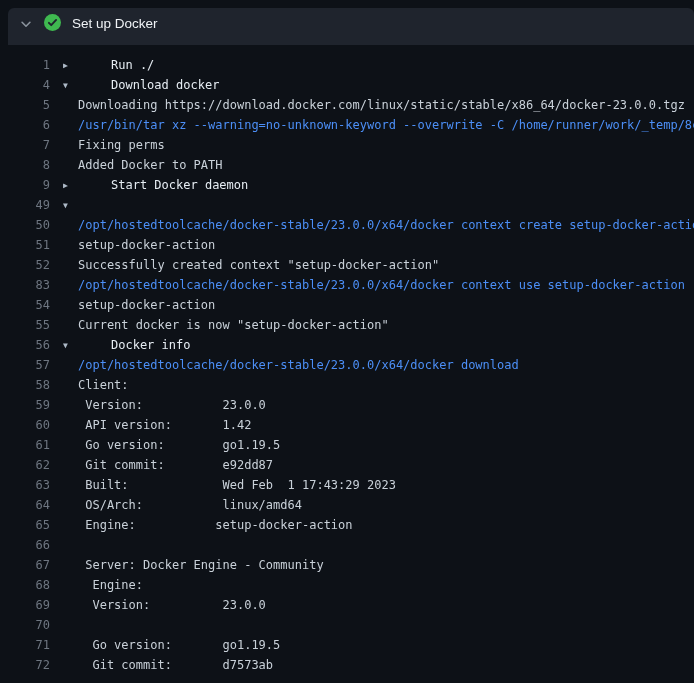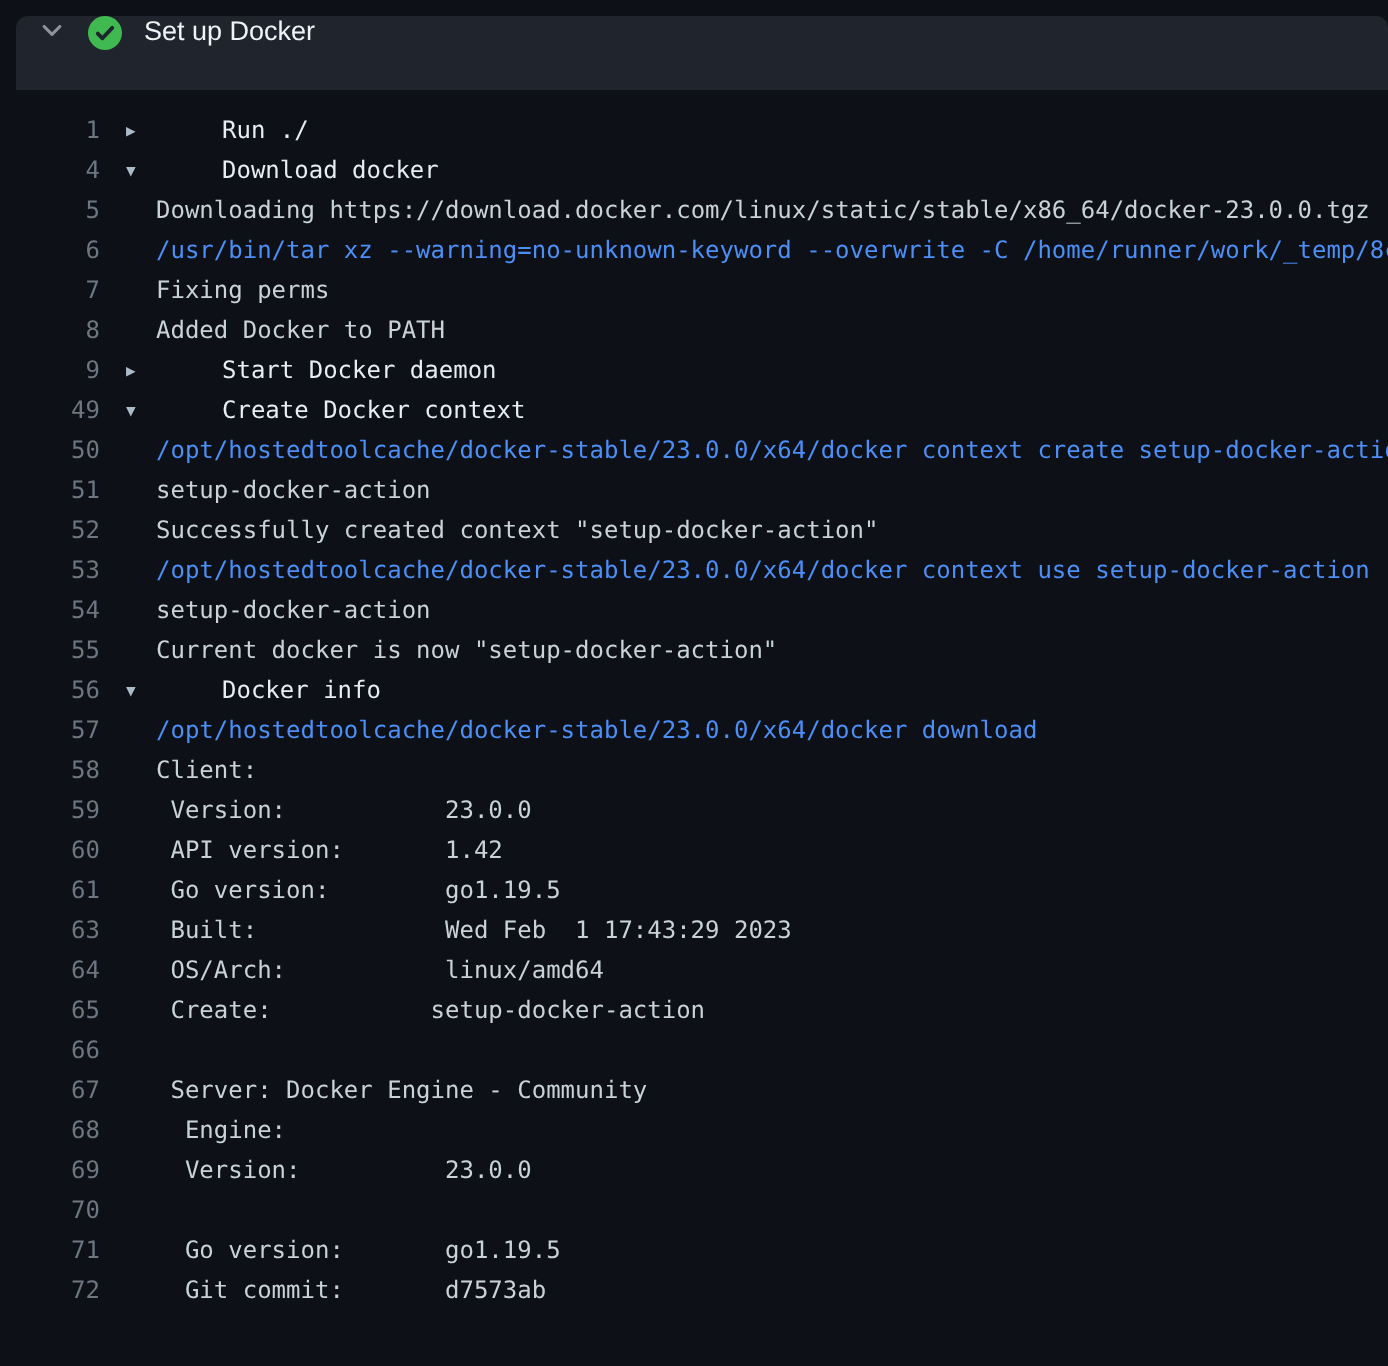--- a/index.html
+++ b/index.html
@@ -8,22 +8,22 @@
     background: var(--page_bg, #0d1117);
     font-family: "DejaVu Sans Mono", monospace;
     overflow: hidden;
   }
   .step-header {
     margin: 8px 0 0 8px;
     height: 37px;
     background: var(--header_bg, #1f242d);
     border-radius: 6px 6px 0 0;
     display: flex;
-    align-items: flex-start;
-    padding: 0 12px 0 8px;
+    align-items: flex-end;
+    padding: 0 12px 14px 8px;
     cursor: pointer;
   }
   .chev { display:flex; align-items:center; justify-content:center; width:20px; flex:none; }
   .status { display:flex; align-items:center; justify-content:center; width:20px; margin-left:6px; flex:none; }
   .step-title {
     font-family: "Liberation Sans", sans-serif;
     font-size: 13.5px;
     color: var(--title, #f0f3f6);
     margin-left: 10px;
     white-space: nowrap;
@@ -86,36 +86,37 @@
   </div>
 
   <div class="log" id="log">
       <div class="line"><span class="num">1</span><span class="marker">▶</span><span class="text group-title">Run ./</span></div>
       <div class="line"><span class="num">4</span><span class="marker">▼</span><span class="text group-title">Download docker</span></div>
       <div class="line"><span class="num">5</span><span class="marker"></span><span class="text">Downloading <span class="link">https://download.docker.com/linux/static/stable/x86_64/docker-23.0.0.tgz</span></span></div>
       <div class="line"><span class="num">6</span><span class="marker"></span><span class="text cmd">/usr/bin/tar xz --warning=no-unknown-keyword --overwrite -C /home/runner/work/_temp/8c9</span></div>
       <div class="line"><span class="num">7</span><span class="marker"></span><span class="text">Fixing perms</span></div>
       <div class="line"><span class="num">8</span><span class="marker"></span><span class="text">Added Docker to PATH</span></div>
       <div class="line"><span class="num">9</span><span class="marker">▶</span><span class="text group-title">Start Docker daemon</span></div>
-      <div class="line"><span class="num">49</span><span class="marker">▼</span><span class="text group-title">Create Docker context</span></div>
+      <div class="line"><span class="num">49</span><span class="marker">▼</span></div>
       <div class="line"><span class="num">50</span><span class="marker"></span><span class="text cmd">/opt/hostedtoolcache/docker-stable/23.0.0/x64/docker context create setup-docker-action</span></div>
       <div class="line"><span class="num">51</span><span class="marker"></span><span class="text">setup-docker-action</span></div>
       <div class="line"><span class="num">52</span><span class="marker"></span><span class="text">Successfully created context "setup-docker-action"</span></div>
-      <div class="line"><span class="num">53</span><span class="marker"></span><span class="text cmd">/opt/hostedtoolcache/docker-stable/23.0.0/x64/docker context use setup-docker-action</span></div>
+      <div class="line"><span class="num">83</span><span class="marker"></span><span class="text cmd">/opt/hostedtoolcache/docker-stable/23.0.0/x64/docker context use setup-docker-action</span></div>
       <div class="line"><span class="num">54</span><span class="marker"></span><span class="text">setup-docker-action</span></div>
       <div class="line"><span class="num">55</span><span class="marker"></span><span class="text">Current docker is now "setup-docker-action"</span></div>
       <div class="line"><span class="num">56</span><span class="marker">▼</span><span class="text group-title">Docker info</span></div>
       <div class="line"><span class="num">57</span><span class="marker"></span><span class="text cmd">/opt/hostedtoolcache/docker-stable/23.0.0/x64/docker download</span></div>
       <div class="line"><span class="num">58</span><span class="marker"></span><span class="text">Client:</span></div>
       <div class="line"><span class="num">59</span><span class="marker"></span><span class="text"> Version:           23.0.0</span></div>
       <div class="line"><span class="num">60</span><span class="marker"></span><span class="text"> API version:       1.42</span></div>
       <div class="line"><span class="num">61</span><span class="marker"></span><span class="text"> Go version:        go1.19.5</span></div>
+      <div class="line"><span class="num">62</span><span class="marker"></span><span class="text"> Git commit:        e92dd87</span></div>
       <div class="line"><span class="num">63</span><span class="marker"></span><span class="text"> Built:             Wed Feb  1 17:43:29 2023</span></div>
       <div class="line"><span class="num">64</span><span class="marker"></span><span class="text"> OS/Arch:           linux/amd64</span></div>
-      <div class="line"><span class="num">65</span><span class="marker"></span><span class="text"> Create:           setup-docker-action</span></div>
+      <div class="line"><span class="num">65</span><span class="marker"></span><span class="text"> Engine:           setup-docker-action</span></div>
       <div class="line"><span class="num">66</span><span class="marker"></span><span class="text"></span></div>
       <div class="line"><span class="num">67</span><span class="marker"></span><span class="text"> Server: Docker Engine - Community</span></div>
       <div class="line"><span class="num">68</span><span class="marker"></span><span class="text">  Engine:</span></div>
       <div class="line"><span class="num">69</span><span class="marker"></span><span class="text">  Version:          23.0.0</span></div>
       <div class="line"><span class="num">70</span><span class="marker"></span></div>
       <div class="line"><span class="num">71</span><span class="marker"></span><span class="text">  Go version:       go1.19.5</span></div>
       <div class="line"><span class="num">72</span><span class="marker"></span><span class="text">  Git commit:       d7573ab</span></div>
     </div>
 
 </div>

